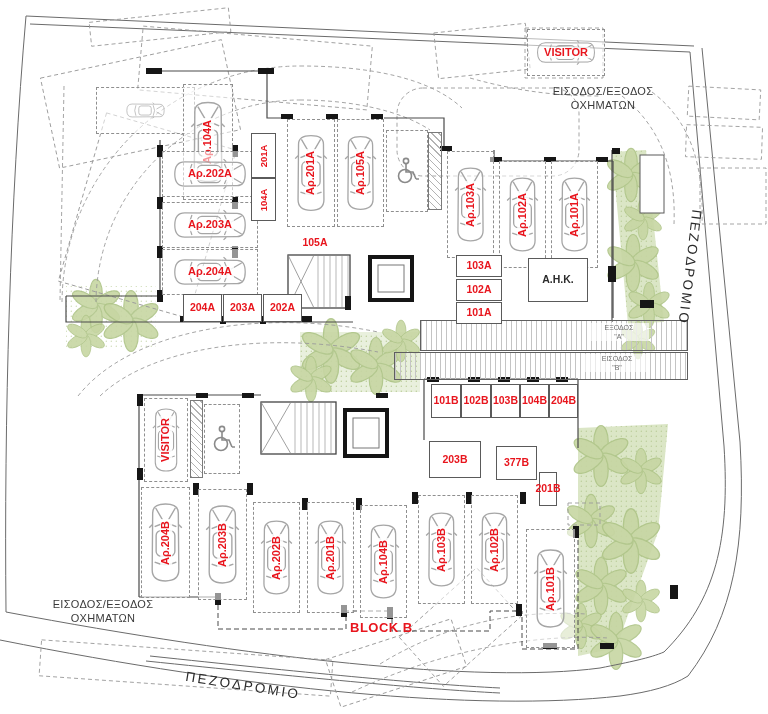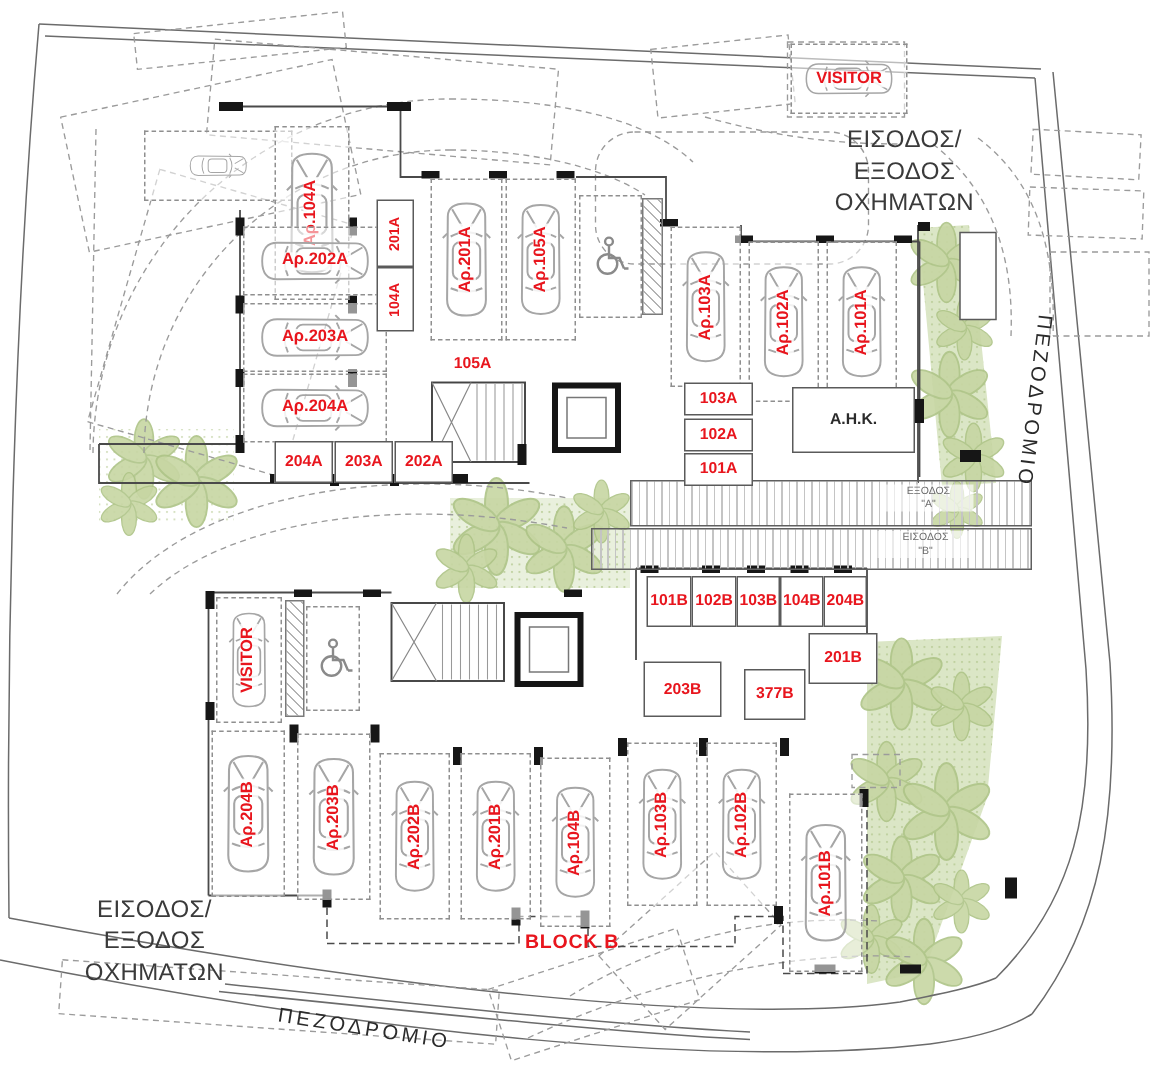--- a/index.html
+++ b/index.html
@@ -17,21 +17,21 @@
   .store.nobox{border:none;background:transparent;}
   .store.dark .lab{color:#2b2b2b;}
   .hatchv{position:absolute;background:repeating-linear-gradient(45deg,#b3b3b3 0 1px,transparent 1px 5px);
           border:1px solid #7a7a7a;box-sizing:border-box;}
   .ramp{position:absolute;background:repeating-linear-gradient(90deg,#c4c4c4 0 1px,transparent 1px 5px);
         border:1px solid #5f5f5f;box-sizing:border-box;}
   .ramplab{position:absolute;color:#6b6b6b;font-size:7px;line-height:1.3;text-align:center;
            background:rgba(255,255,255,.65);padding:0 1px;}
   .title{position:absolute;color:#e8151d;font-weight:800;font-size:21px;letter-spacing:.5px;}
   .street{position:absolute;color:#2a2a2a;font-size:13.5px;letter-spacing:2.5px;text-align:center;}
-  .gate{position:absolute;color:#3a3a3a;font-size:16px;line-height:1.3;text-align:center;letter-spacing:.3px;}
+  .gate{position:absolute;color:#3a3a3a;font-size:11px;line-height:1.3;text-align:center;letter-spacing:.3px;}
   .wcbox{position:absolute;border:1.3px dashed #8f8f8f;box-sizing:border-box;}
 </style>
 </head>
 <body>
 
 <div id="plan">
 
   <svg class="base" width="768" height="714" viewBox="0 0 768 714">
     <defs>
       <pattern id="dots" width="5" height="5" patternUnits="userSpaceOnUse">
@@ -395,21 +395,21 @@
       </div>
       <div class="store" style="left: 183px; top: 294px; width: 39px; height: 28px;">
         <span class="lab">204A</span>
       </div>
       <div class="store" style="left: 223px; top: 294px; width: 39px; height: 28px;">
         <span class="lab">203A</span>
       </div>
       <div class="store" style="left: 263px; top: 294px; width: 39px; height: 28px;">
         <span class="lab">202A</span>
       </div>
-      <div class="store dark" style="left: 528px; top: 258px; width: 82px; height: 44px; padding-left: 44px;">
+      <div class="store dark" style="left: 528px; top: 258px; width: 60px; height: 44px; padding-left: 44px;">
         <span class="lab">Α.Η.Κ.</span>
       </div>
       <div class="store" style="left: 431px; top: 384px; width: 30px; height: 34px;">
         <span class="lab">101B</span>
       </div>
       <div class="store" style="left: 461px; top: 384px; width: 30px; height: 34px;">
         <span class="lab">102B</span>
       </div>
       <div class="store" style="left: 491px; top: 384px; width: 29px; height: 34px;">
         <span class="lab">103B</span>
@@ -419,21 +419,21 @@
       </div>
       <div class="store" style="left: 549px; top: 384px; width: 29px; height: 34px;">
         <span class="lab">204B</span>
       </div>
       <div class="store" style="left: 429px; top: 441px; width: 52px; height: 37px;">
         <span class="lab">203B</span>
       </div>
       <div class="store" style="left: 496px; top: 446px; width: 41px; height: 34px;">
         <span class="lab">377B</span>
       </div>
-      <div class="store" style="left: 539px; top: 422px; width: 46px; height: 34px;">
+      <div class="store" style="left: 539px; top: 472px; width: 18px; height: 34px;">
         <span class="lab">201B</span>
       </div>
     </div>
 
   <div class="title" style="left:350px;top:620px;font-size:13px;">BLOCK B</div>
 
   <div class="gate" style="left:544px;top:84px;width:118px;">
     <div>ΕΙΣΟΔΟΣ/ΕΞΟΔΟΣ</div>
       <div>ΟΧΗΜΑΤΩΝ</div>
   </div>

